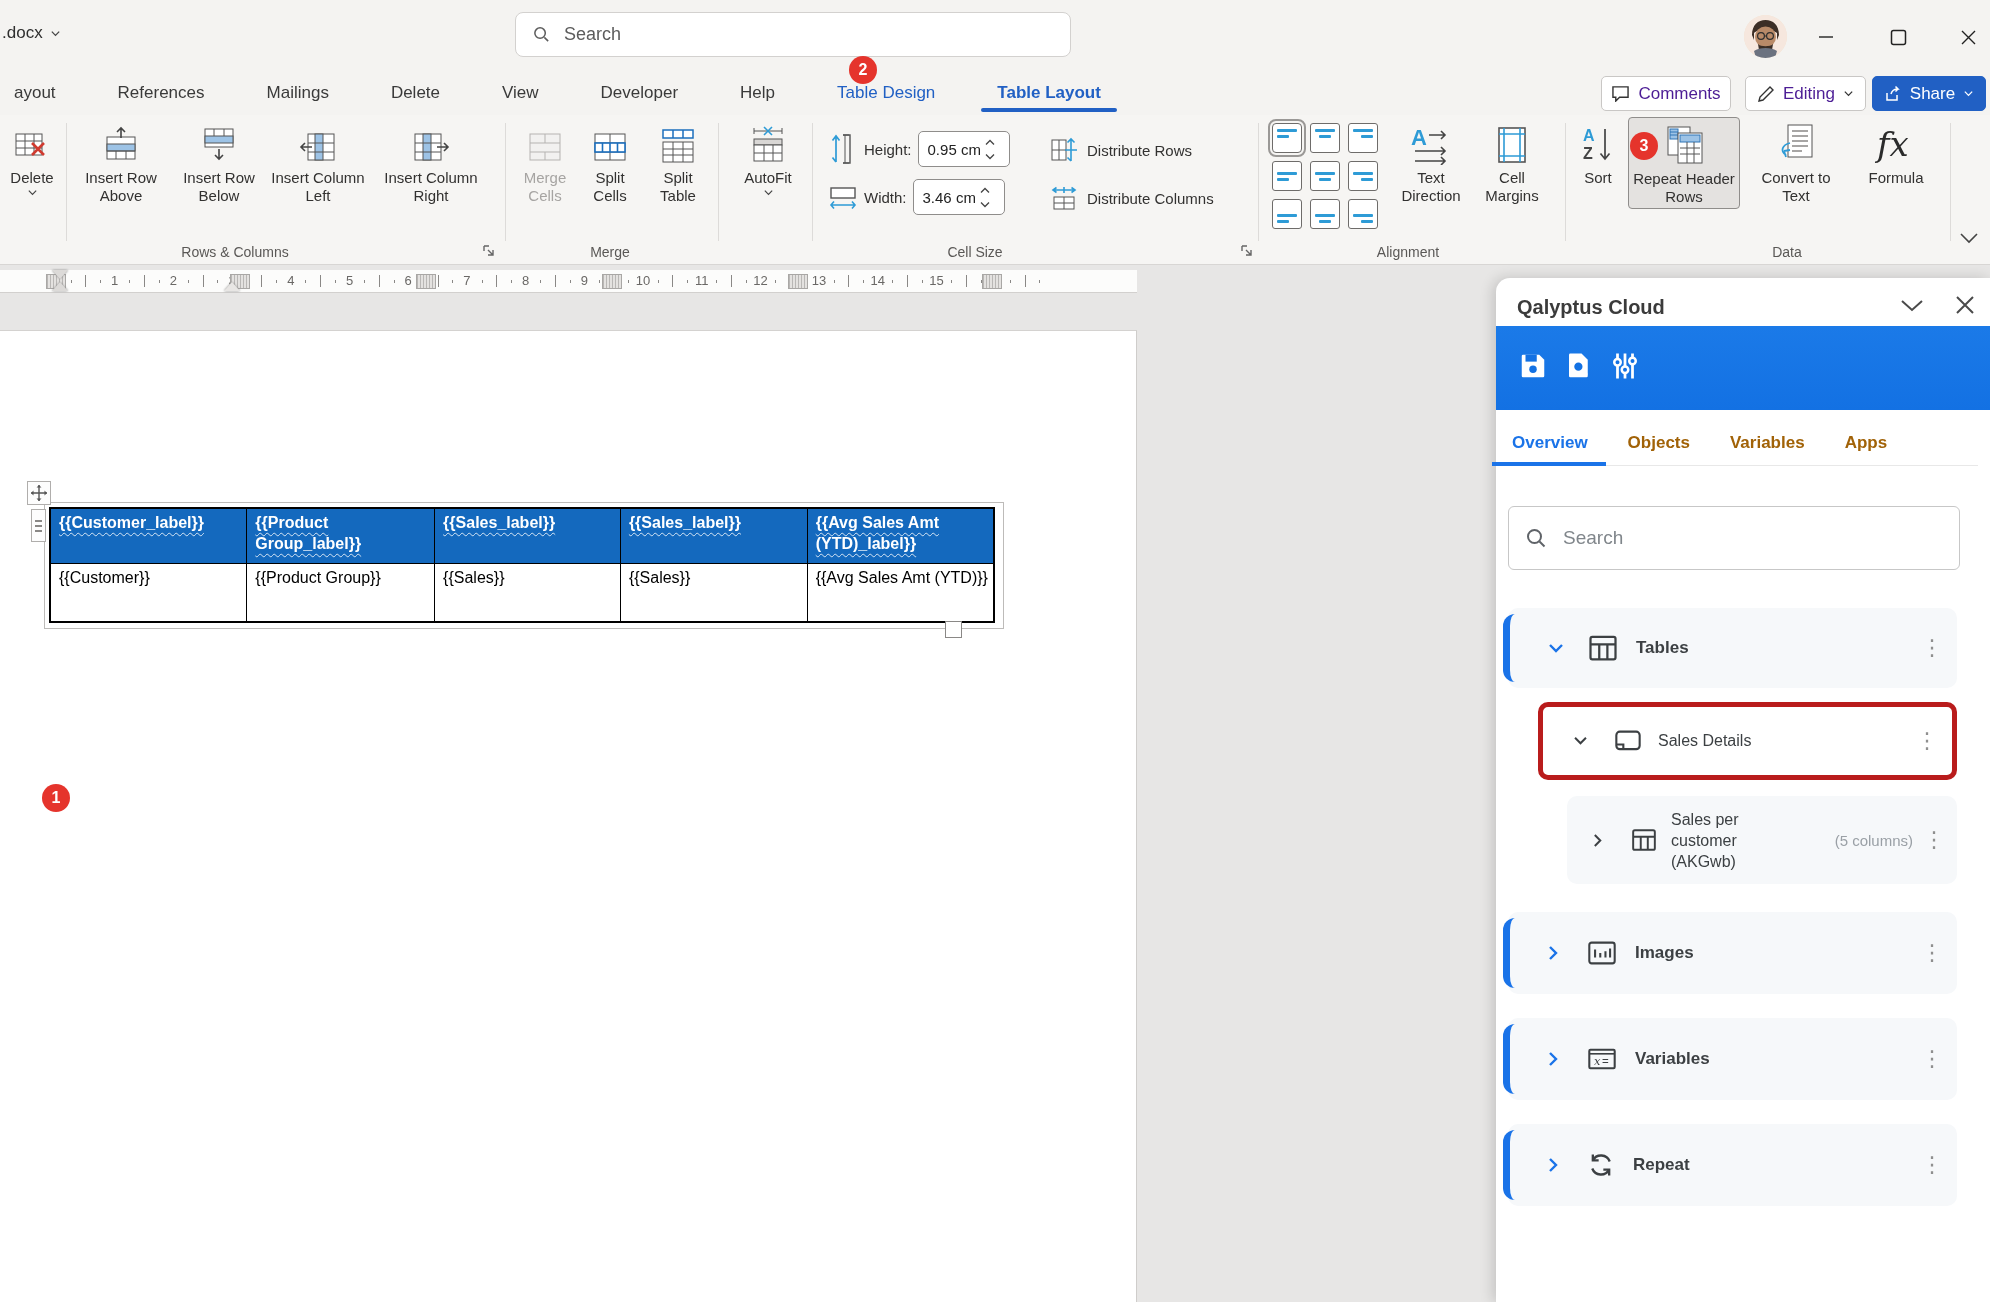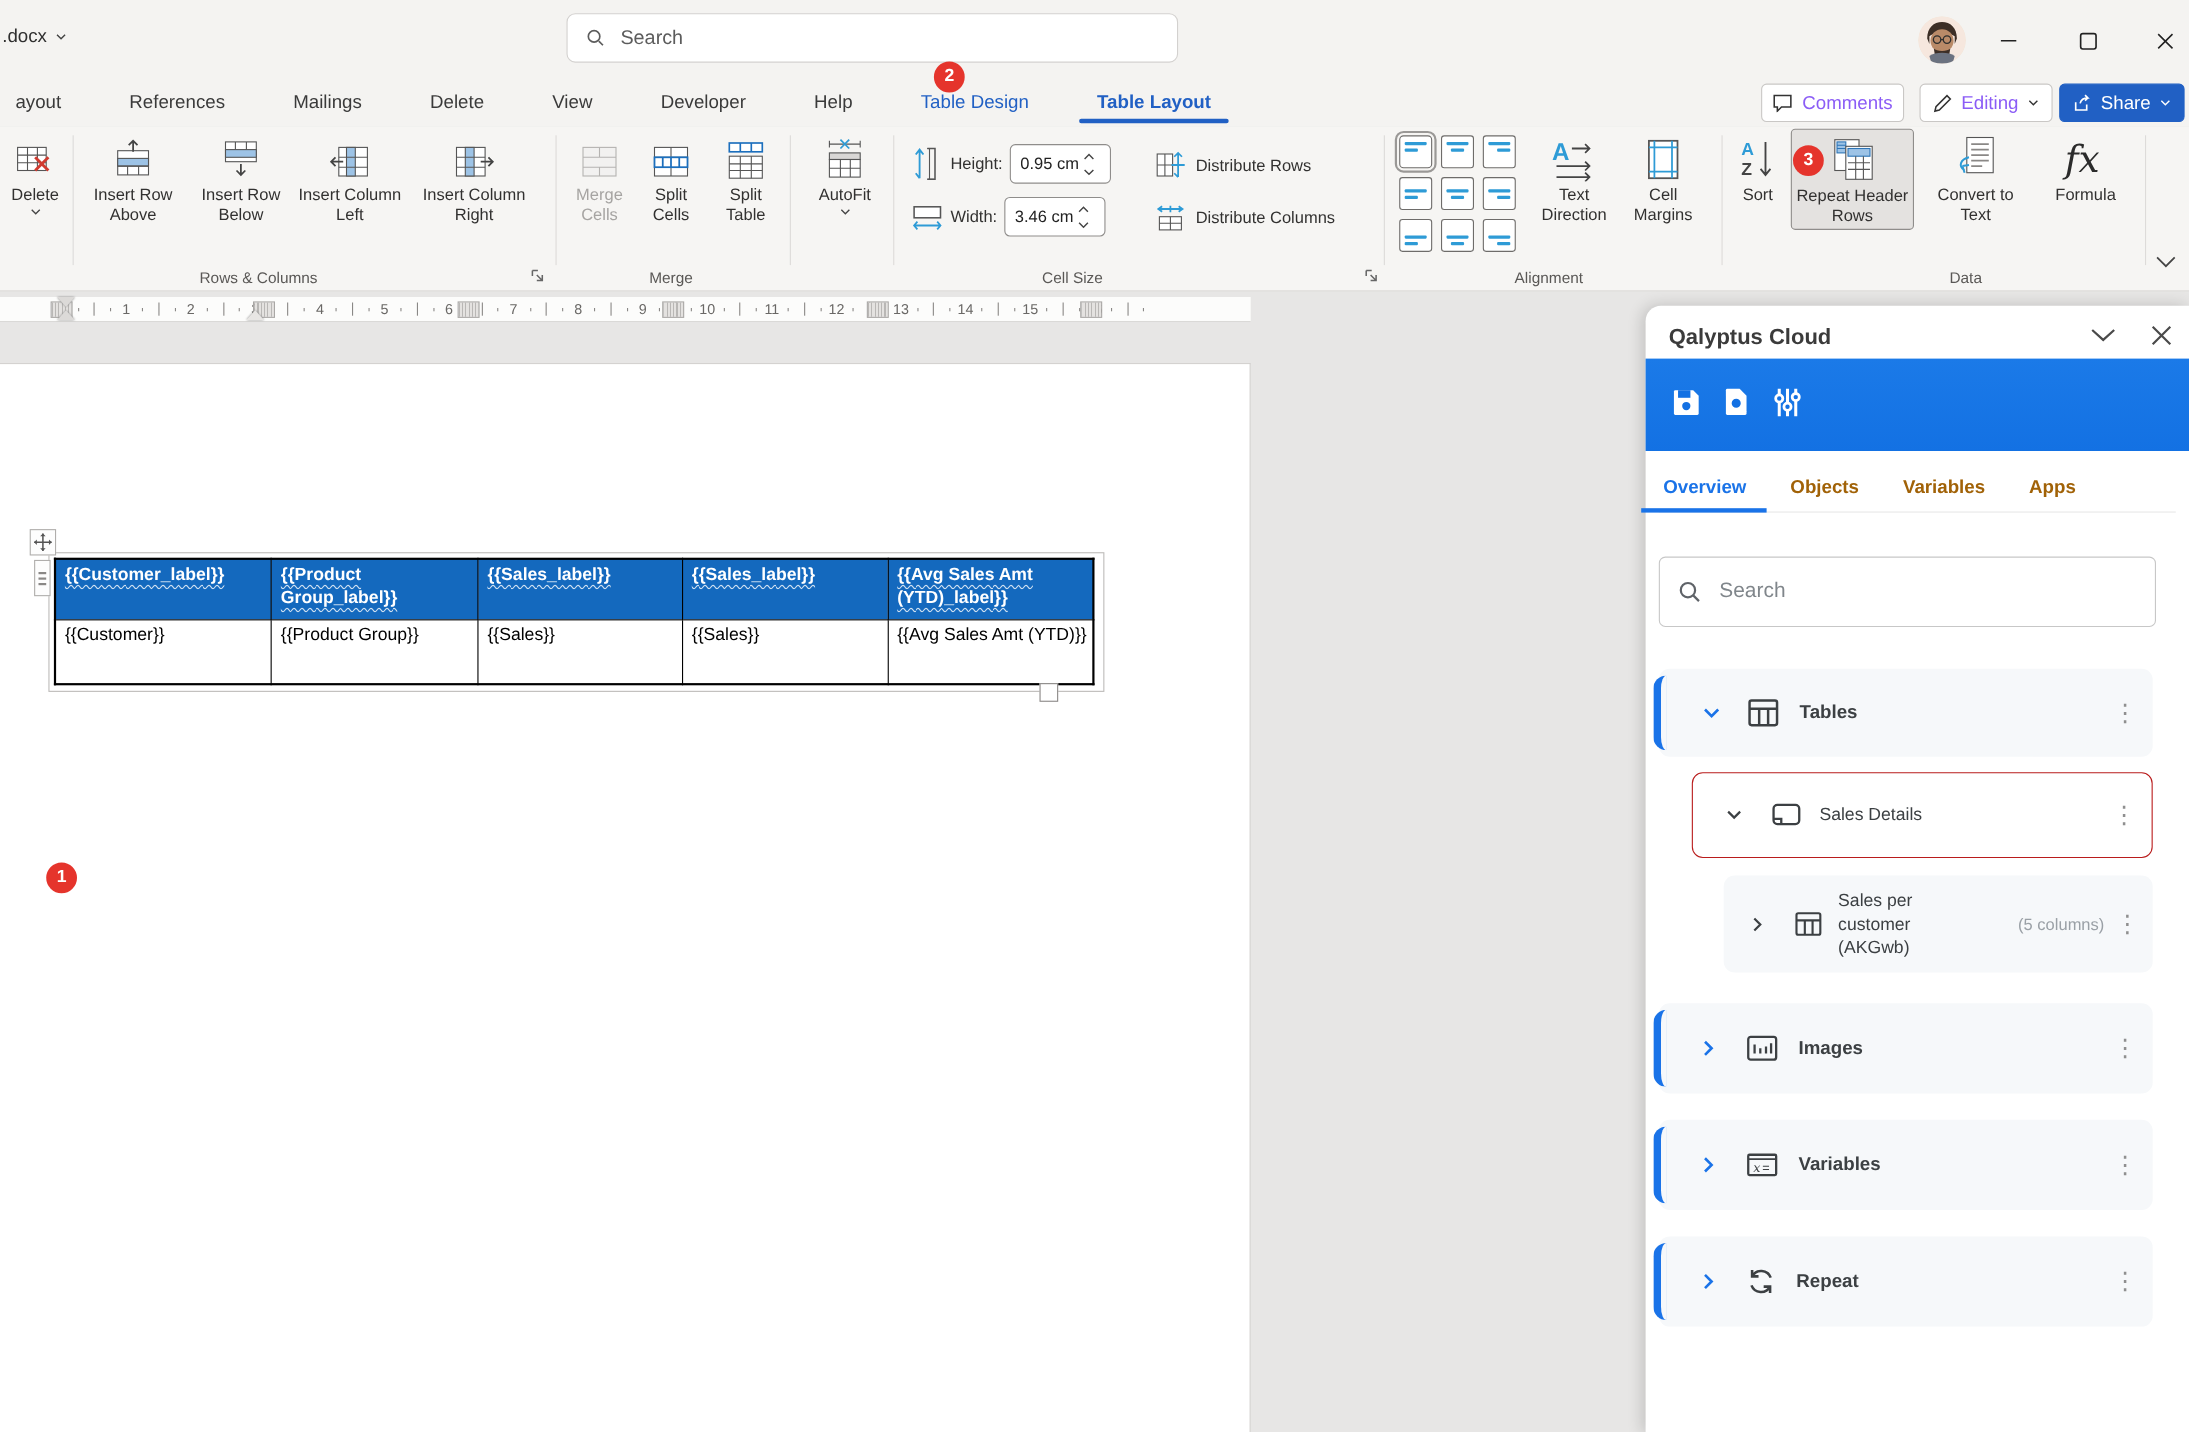--- a/index.html
+++ b/index.html
@@ -16,21 +16,21 @@
   #avatar { position:absolute; left:1744px; top:15px; width:43px; height:43px; border-radius:50%; background:#f3e3d3; overflow:hidden; }
   .winbtn { position:absolute; top:18px; width:40px; height:38px; display:flex; align-items:center; justify-content:center; color:#222; }
 
   
   #tabrow { position:absolute; left:0; top:70px; width:1990px; height:45px; background:#f4f3f1; }
   #tabs { position:absolute; left:0; top:0; height:45px; display:flex; gap:34px; align-items:center; }
   .tab { font-size:17px; color:#3a3a3a; white-space:nowrap; padding:0 14px; }
   .tab.ctx { color:var(--word-blue,#2160c4); }
   .tab.active { color:var(--word-blue,#2160c4); font-weight:700; position:relative; }
   .tab.active:after { content:""; position:absolute; left:-2px; right:-2px; bottom:-9px; height:4px; border-radius:2px; background:var(--word-blue,#2160c4); }
-  .pill-btn { position:absolute; top:6px; height:35px; border:1px solid #c9c7c5; border-radius:5px; background:#fff; display:flex; align-items:center; justify-content:center; gap:8px; font-size:17px; color:#8b5cf6; }
+  .pill-btn { position:absolute; top:6px; height:35px; border:1px solid #c9c7c5; border-radius:5px; background:#fff; display:flex; align-items:center; justify-content:center; gap:8px; font-size:17px; color:#4c1d95; }
   #share-btn { background:var(--word-blue,#2160c4); border-color:var(--word-blue,#2160c4); color:#fff; }
 
   
   #ribbon { position:absolute; left:0; top:115px; width:1990px; height:150px; background:#f6f5f3; border-bottom:1px solid #d8d6d4; }
   .rsep { position:absolute; top:8px; height:118px; width:1px; background:#dddbd9; }
   .rbtn { position:absolute; top:6px; display:flex; flex-direction:column; align-items:center; text-align:center; font-size:15px; line-height:18px; color:#323130; }
   .rbtn .ric { height:44px; display:flex; align-items:flex-end; justify-content:center; margin-bottom:4px; }
   .rbtn.disabled { color:#a6a4a2; }
   .rbtn.toggled { background:#e4e2e0; border:1px solid #8f8d8b; border-radius:4px; top:2px; padding:4px 4px 2px 4px; }
   .glabel { position:absolute; top:129px; font-size:14px; color:#5a5856; transform:translateX(-50%); white-space:nowrap; }
@@ -79,21 +79,21 @@
   #panel-tabs { position:absolute; left:12px; top:142px; width:470px; height:46px; display:flex; gap:32px; align-items:center; border-bottom:1px solid #e8e8e8; padding-left:0; }
   .ptab { font-size:17px; font-weight:700; color:#a16207; padding:0 4px; }
   .ptab.active { color:var(--accent-blue,#1a73e8); position:relative; }
   .ptab.active:after { content:""; position:absolute; left:-16px; right:-14px; bottom:-13px; height:4px; background:var(--accent-blue,#1a73e8); }
   #panel-search { position:absolute; left:12px; top:228px; width:452px; height:64px; border:1px solid #c7c7c7; border-radius:6px; display:flex; align-items:center; gap:16px; padding-left:16px; background:#fff; }
   #panel-search input { border:none; outline:none; font-size:19px; color:#444; width:360px; background:transparent; font-family:"Liberation Sans",sans-serif; }
   #panel-search input::placeholder { color:#80868b; }
   .pcard { position:absolute; left:12px; width:449px; border-radius:10px; display:flex; align-items:center; }
   .pcard .bracket { position:absolute; left:-5px; top:6px; bottom:6px; width:12px; border-left:7px solid var(--accent-blue,#1a73e8); border-top-left-radius:14px; border-bottom-left-radius:14px; }
   .pcard.gray { background:#f6f8fa; }
-  .pcard.white { background:#fff; border:1px solid #b91c1c; }
+  .pcard.white { background:#fff; border:5px solid #b91c1c; }
   .pcard .label { font-size:17px; font-weight:700; color:#3c4043; flex:1; }
   .pcard .label.md { font-weight:500; font-size:16px; }
   .kebab { width:30px; font-size:22px; color:#8f8f8f; text-align:center; letter-spacing:0; line-height:14px; }
   .meta { font-size:15px; color:#9aa0a6; margin-right:6px; white-space:nowrap; }
 </style>
 </head>
 <body>
 
 <div id="app">
 

